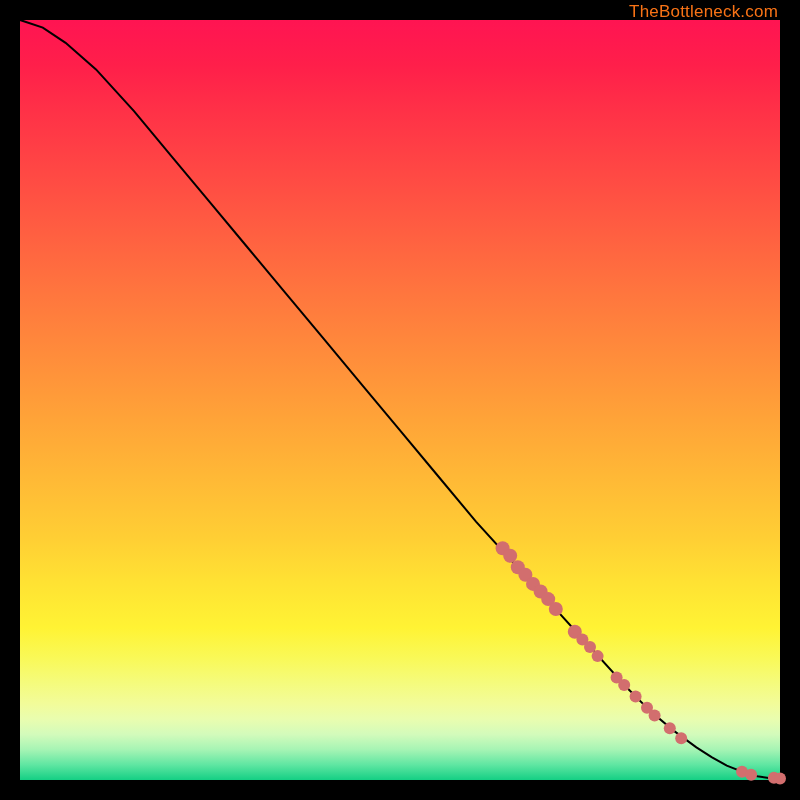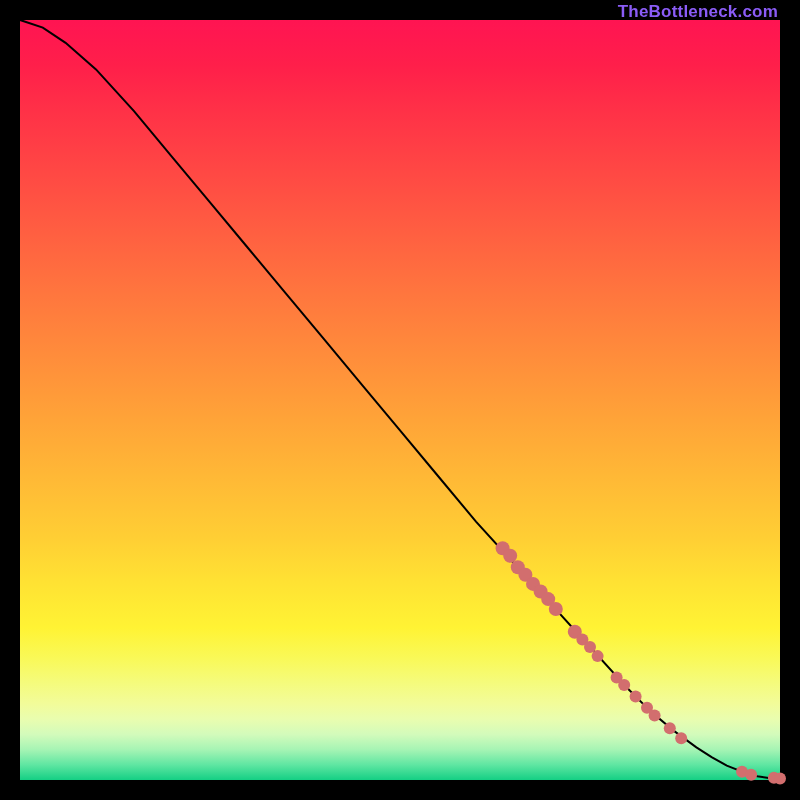--- a/index.html
+++ b/index.html
@@ -44,22 +44,22 @@
       #5fe6a2 98%,
       #14cf84 100%
     );
   }
   .attribution {
     position: absolute;
     right: 22px;
     top: 2px;
     font-family: Arial, Helvetica, sans-serif;
     font-size: 17px;
-    font-weight: 700;
-    color: #8b5cf6;
+    font-weight: 400;
+    color: #f97316;
     letter-spacing: 0.2px;
   }
   svg.curve {
     position: absolute;
     left: 0;
     top: 0;
     width: 760px;
     height: 760px;
     overflow: visible;
   }

